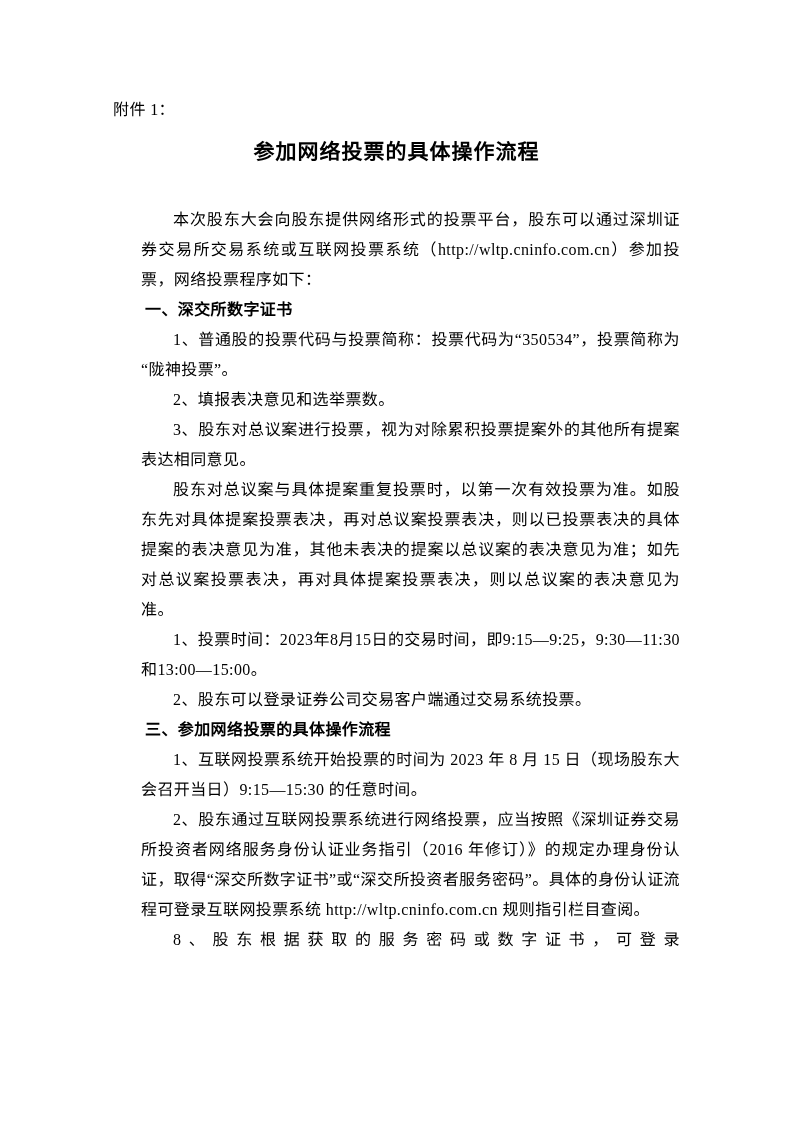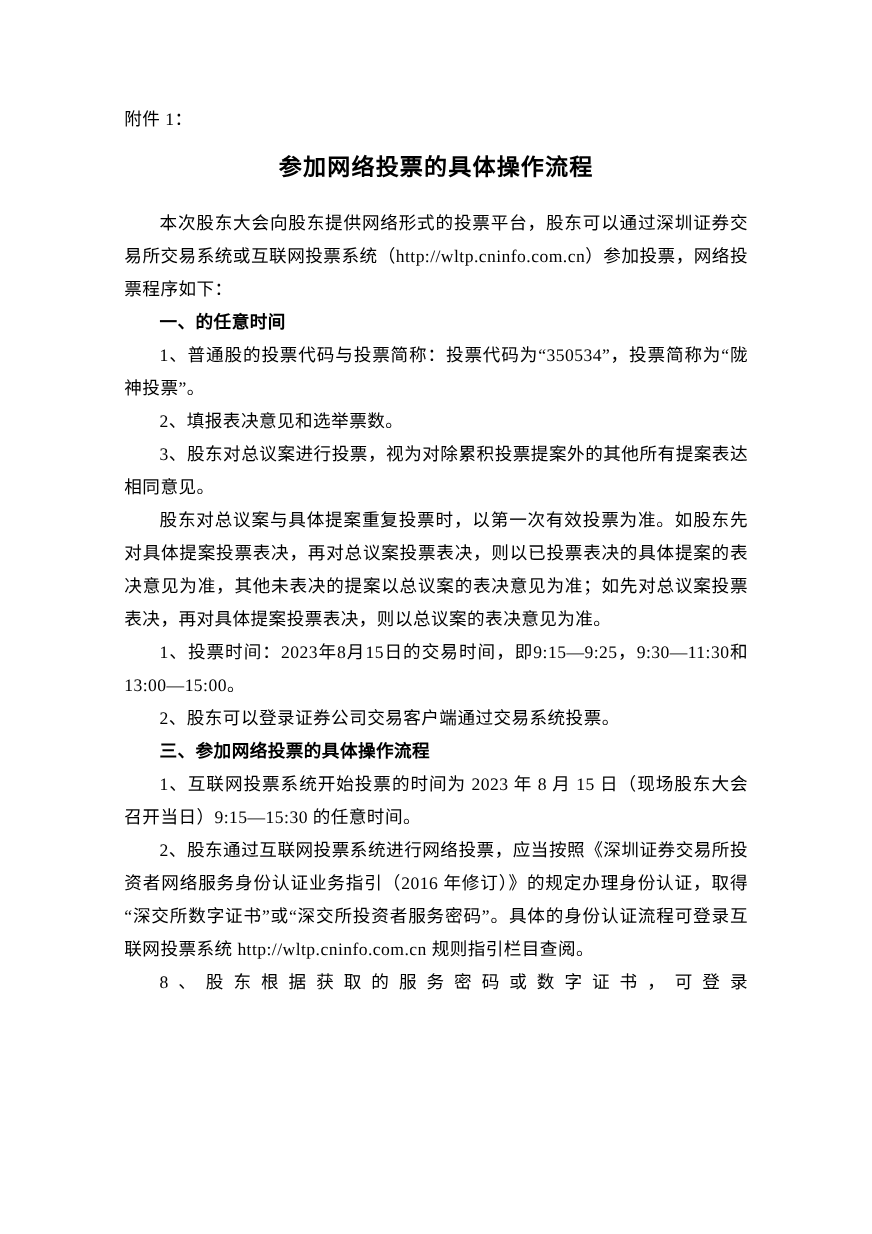--- a/index.html
+++ b/index.html
@@ -28,54 +28,55 @@
     text-indent: 0;
   }
   .doc-title {
     font-size: 21px;
     font-weight: bold;
     text-align: center;
     text-indent: 0;
     letter-spacing: 1px;
     line-height: 30px;
     margin-top: 12px;
-    margin-bottom: 22px;
+    margin-bottom: 38px;
   }
   .heading {
     font-size: 16px;
     font-weight: bold;
     text-indent: 2em;
     text-align: left;
     line-height: 30px;
   }
   .body {
     line-height: 30px;
   }
   .indent {
     text-indent: 2em;
+    margin-left: 28px;
   }
   .stretch {
     text-align: justify;
     text-align-last: justify;
   }
 </style>
 </head>
 <body>
 
 <div class="page">
   <div class="content">
 
     <p class="plain body">附件 1：</p>
 
     <h1 class="doc-title">参加网络投票的具体操作流程</h1>
 
     <p class="body indent">本次股东大会向股东提供网络形式的投票平台，股东可以通过深圳证券交易所交易系统或互联网投票系统（http://wltp.cninfo.com.cn）参加投票，网络投票程序如下：</p>
 
     <section>
-      <h2 class="heading">一、的任意时间</h2>
+      <h2 class="heading">一、深交所数字证书</h2>
       <p class="body indent">1、普通股的投票代码与投票简称：投票代码为“350534”，投票简称为“陇神投票”。</p>
       <p class="body indent">2、填报表决意见和选举票数。</p>
       <p class="body indent">3、股东对总议案进行投票，视为对除累积投票提案外的其他所有提案表达相同意见。</p>
       <p class="body indent">股东对总议案与具体提案重复投票时，以第一次有效投票为准。如股东先对具体提案投票表决，再对总议案投票表决，则以已投票表决的具体提案的表决意见为准，其他未表决的提案以总议案的表决意见为准；如先对总议案投票表决，再对具体提案投票表决，则以总议案的表决意见为准。</p>
     </section>
 
     <section>
       <p class="body indent">1、投票时间：2023年8月15日的交易时间，即9:15—9:25，9:30—11:30和13:00—15:00。</p>
       <p class="body indent">2、股东可以登录证券公司交易客户端通过交易系统投票。</p>
     </section>

